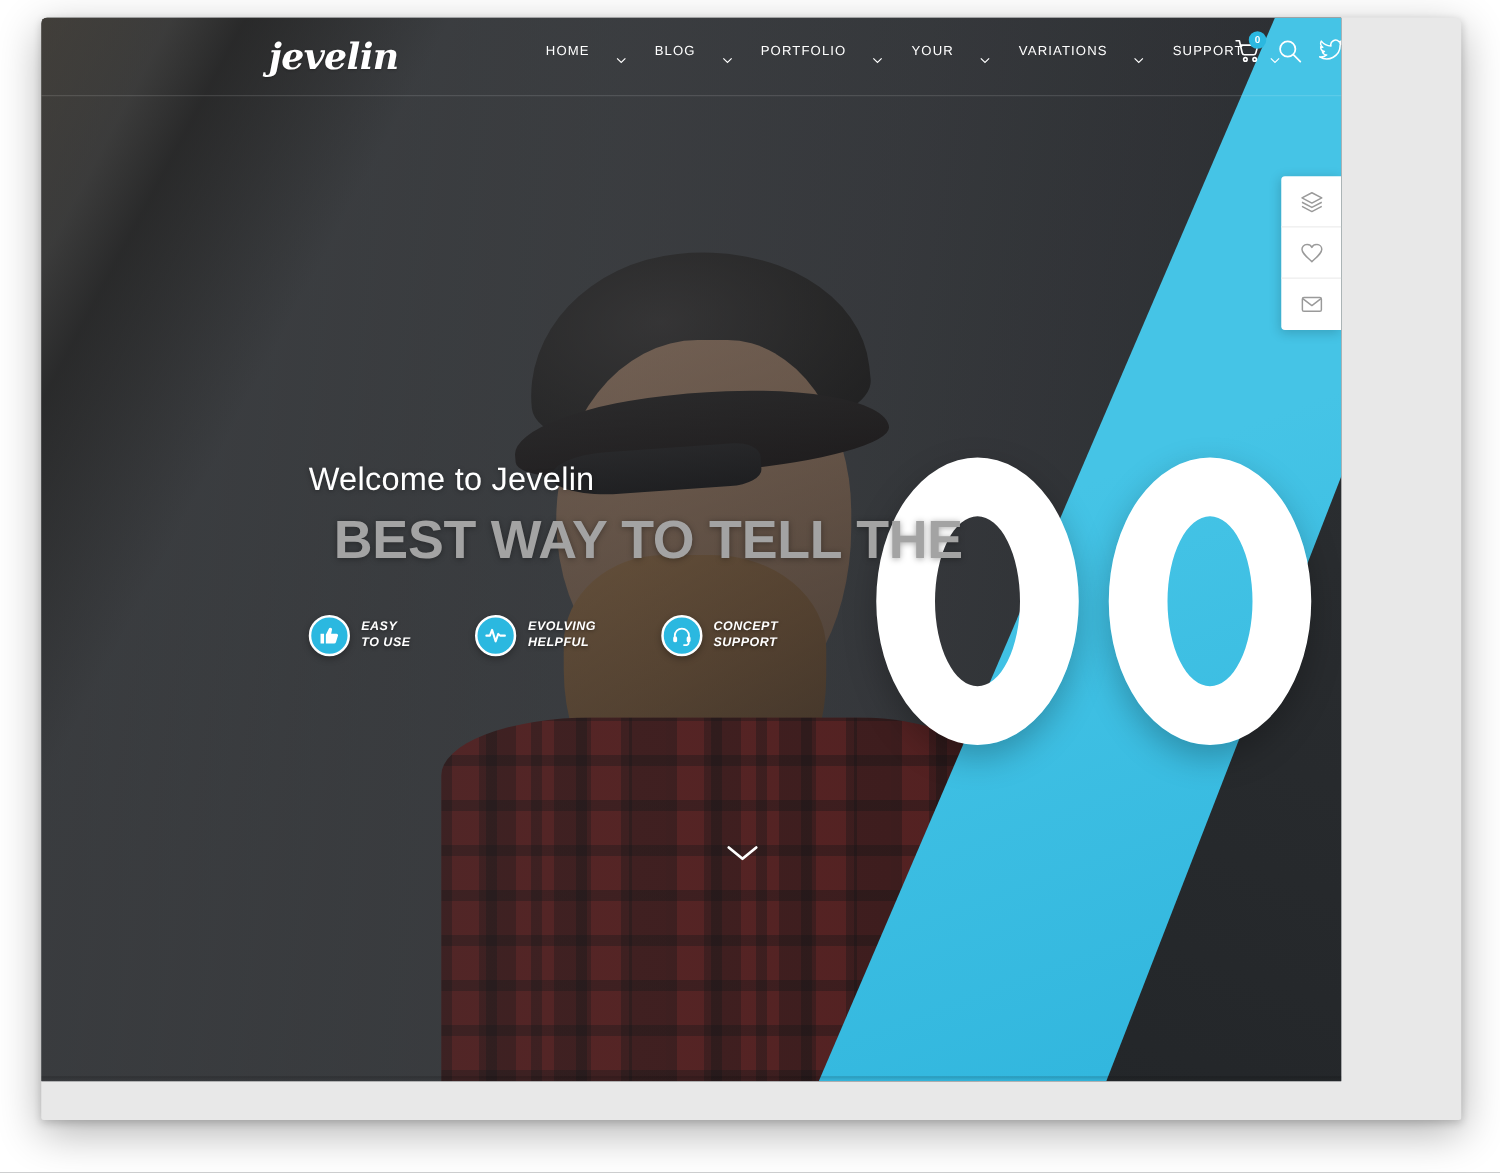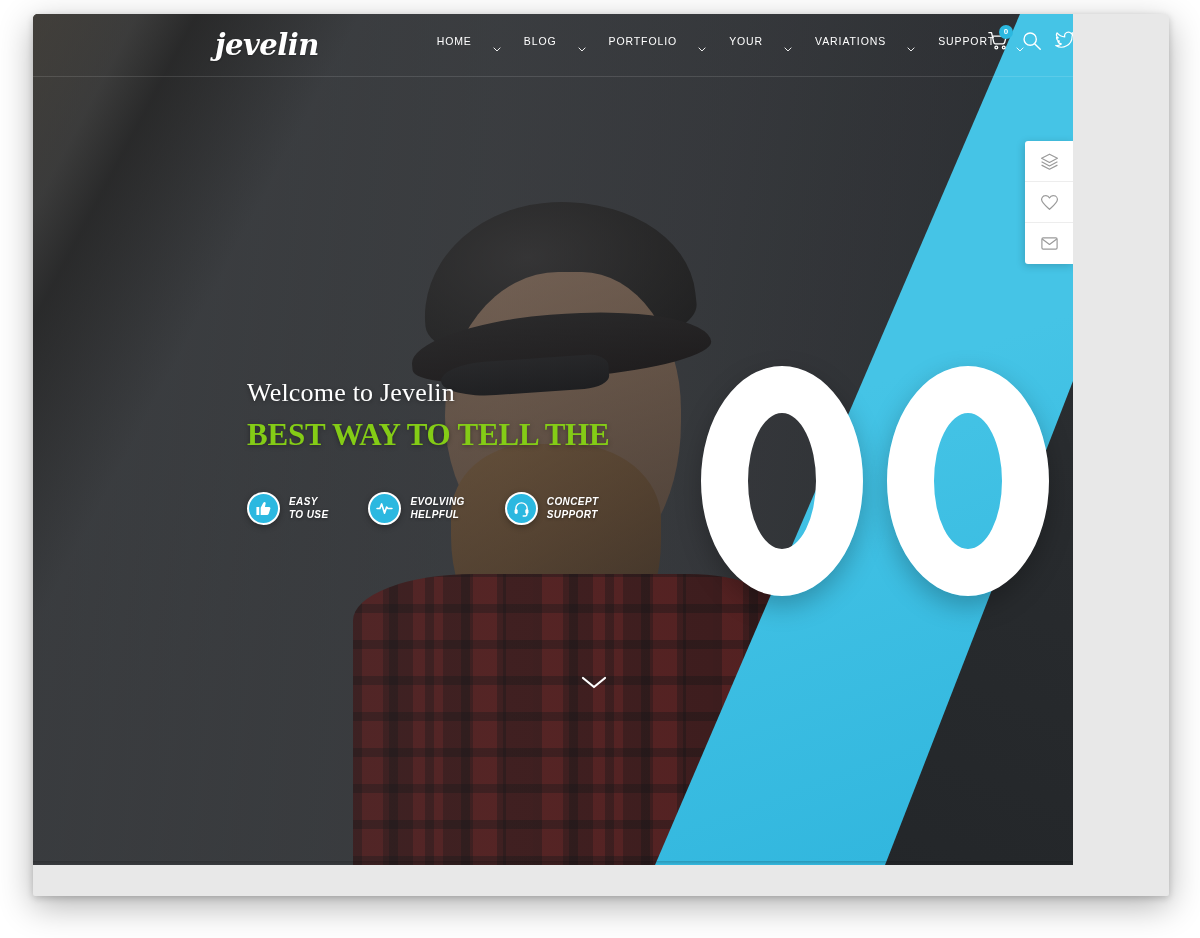--- a/index.html
+++ b/index.html
@@ -188,34 +188,35 @@
   .nav-icon { width: 21px; height: 21px; color: #ffffff; position: relative; cursor: pointer; }
   .cart-badge {
     position: absolute; right: -4px; top: -5px;
     width: 14px; height: 14px; border-radius: 50%;
     display: flex; align-items: center; justify-content: center;
     font-size: 8px; font-weight: bold; color: #ffffff;
     line-height: 1;
   }
 
   
-  .hero-copy { position: absolute; left: 214px; top: 364px; z-index: 5; font-family: Liberation Serif, serif; }
+  .hero-copy { position: absolute; left: 214px; top: 354px; z-index: 5; }
   .eyebrow {
     font-size: 26px; font-weight: 300; color: #ffffff;
     letter-spacing: 0.2px; margin-bottom: 10px;
     text-shadow: 0 1px 4px rgba(0,0,0,0.35);
   }
   .headline {
-    font-size: 31px; font-weight: bold; color: #84cc16;
+    font-size: 43px; font-weight: bold; color: #a3a3a3;
     line-height: 1.08; letter-spacing: -0.2px;
     text-shadow: 0 1px 5px rgba(0,0,0,0.35);
+    margin-left: 20px;
   }
   .features {
     position: absolute; left: 214px; top: 478px;
-    display: flex; align-items: center; gap: 40px;
+    display: flex; align-items: center; gap: 52px;
     z-index: 5;
   }
   .feature { display: flex; align-items: center; gap: 9px; }
   .feature-badge {
     width: 33px; height: 33px; border-radius: 50%;
     display: flex; align-items: center; justify-content: center;
     border: 2px solid #ffffff;
     box-shadow: 0 2px 6px rgba(0,0,0,0.3);
     flex: none;
   }

